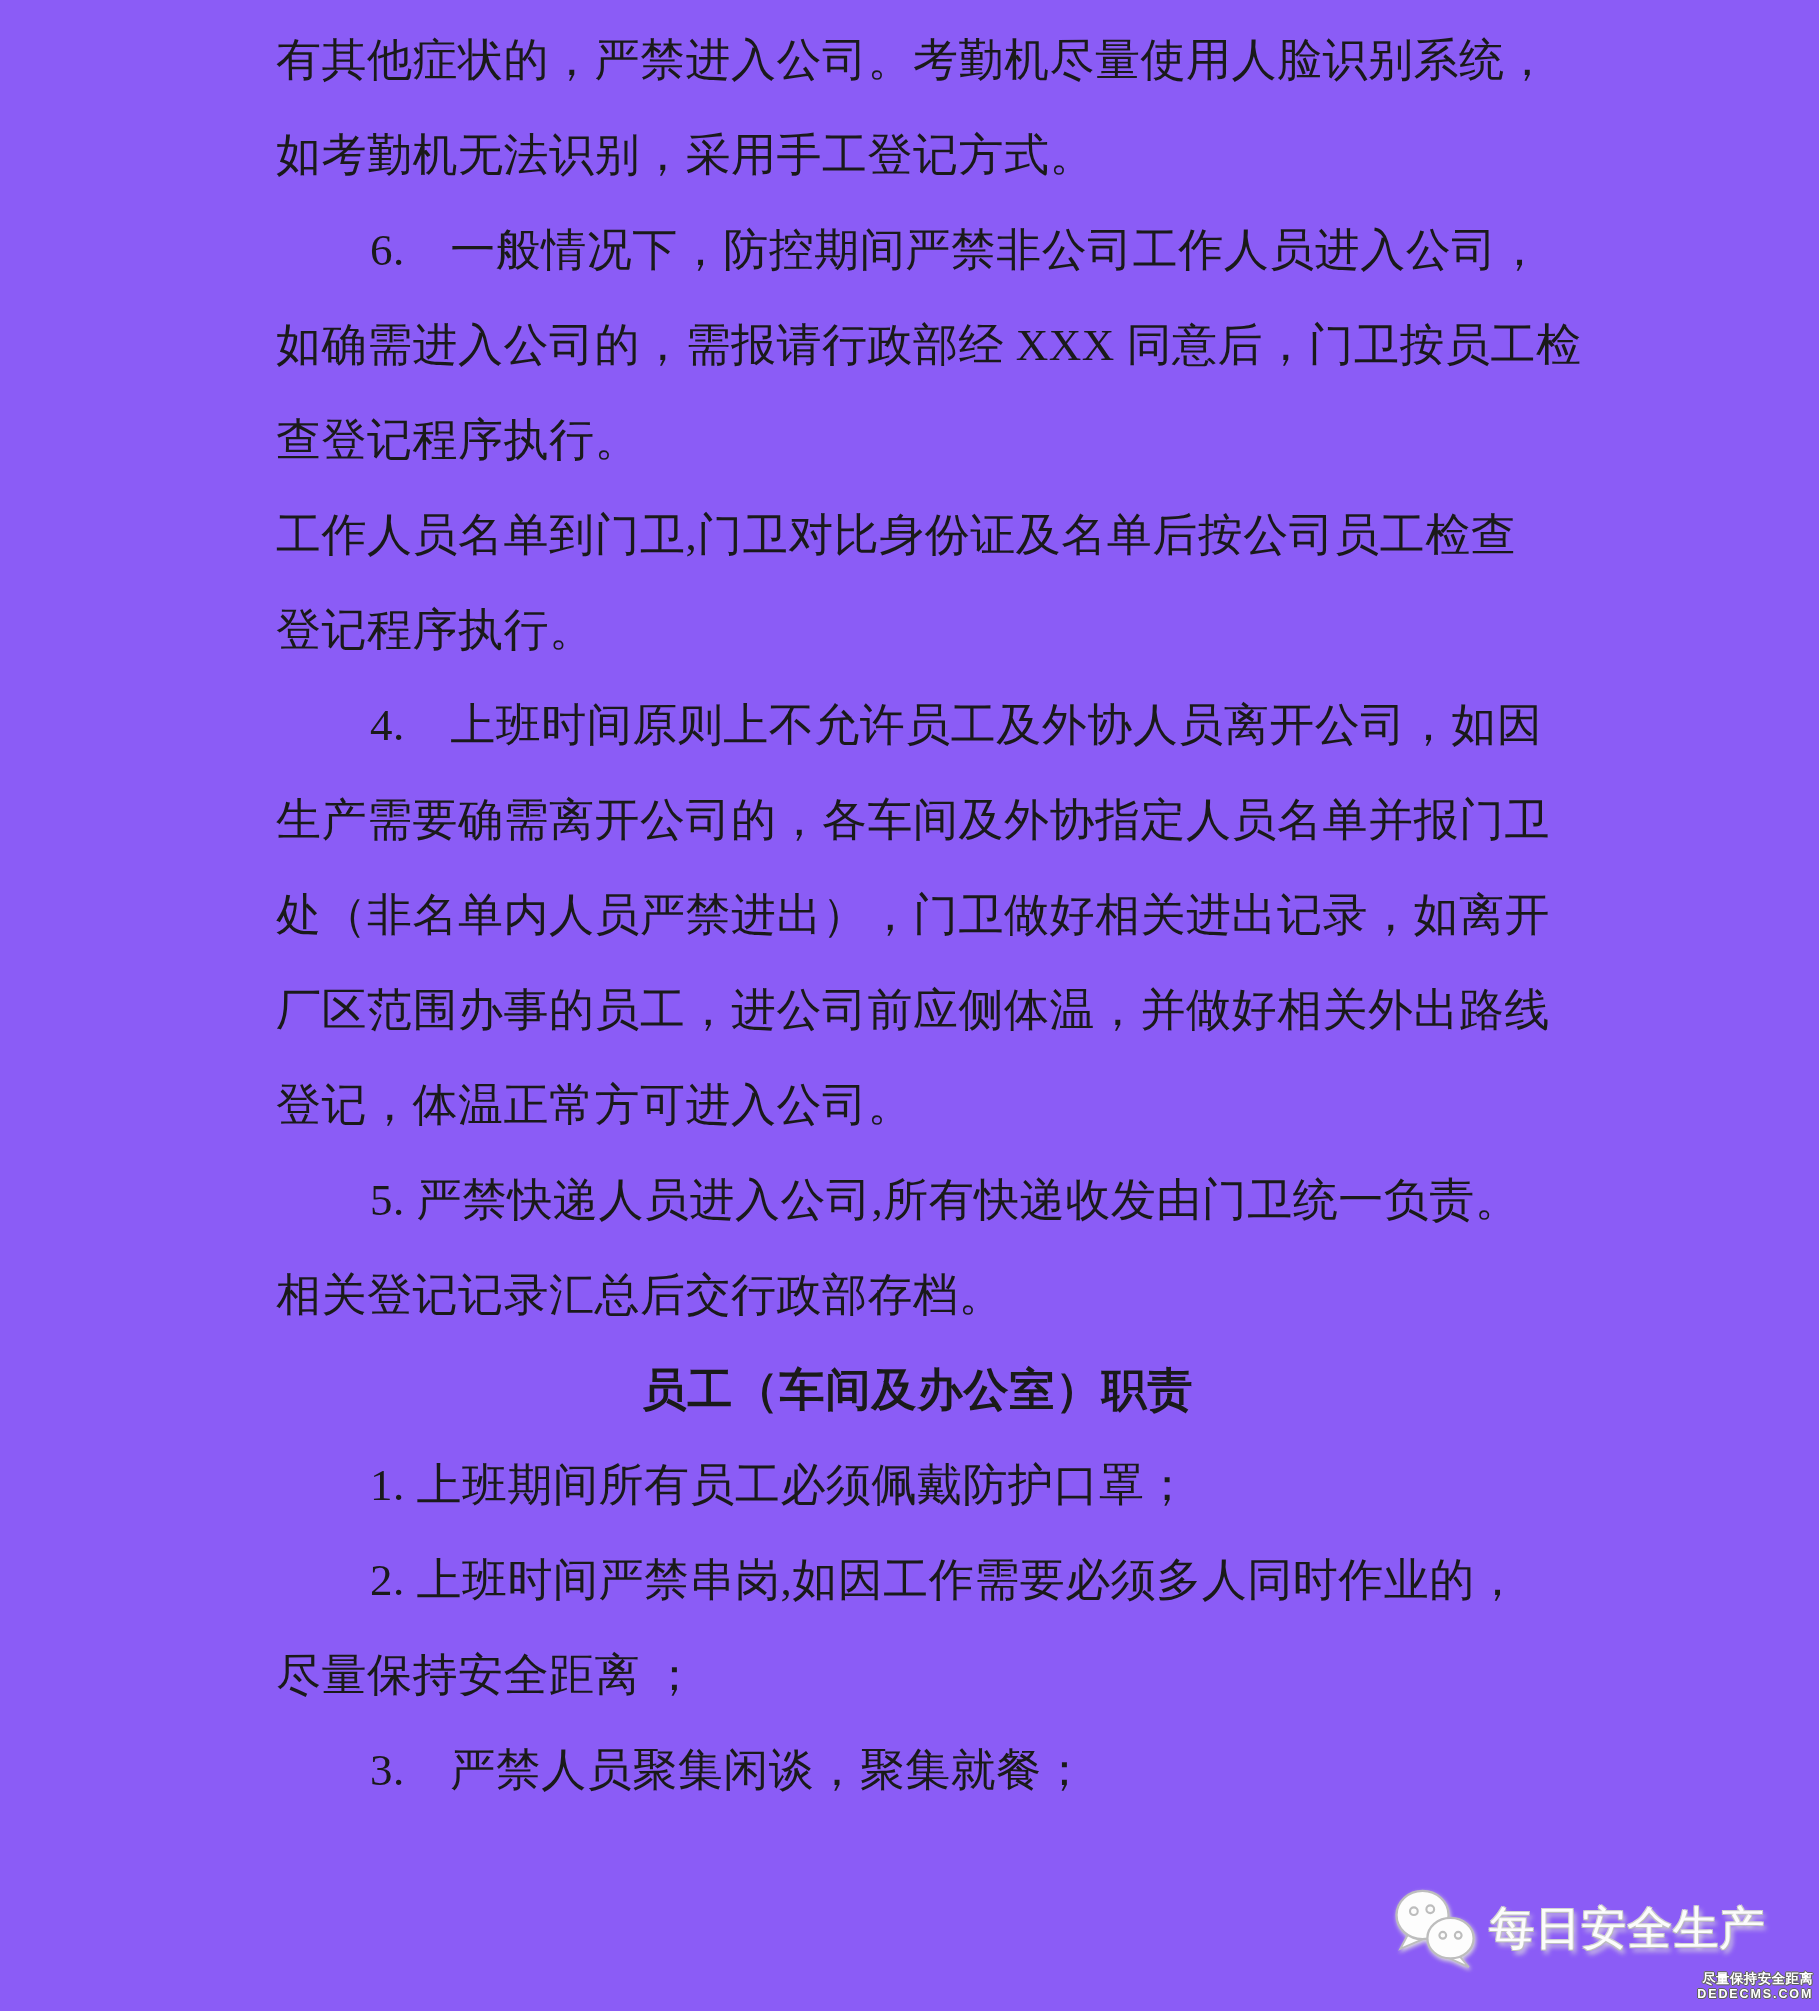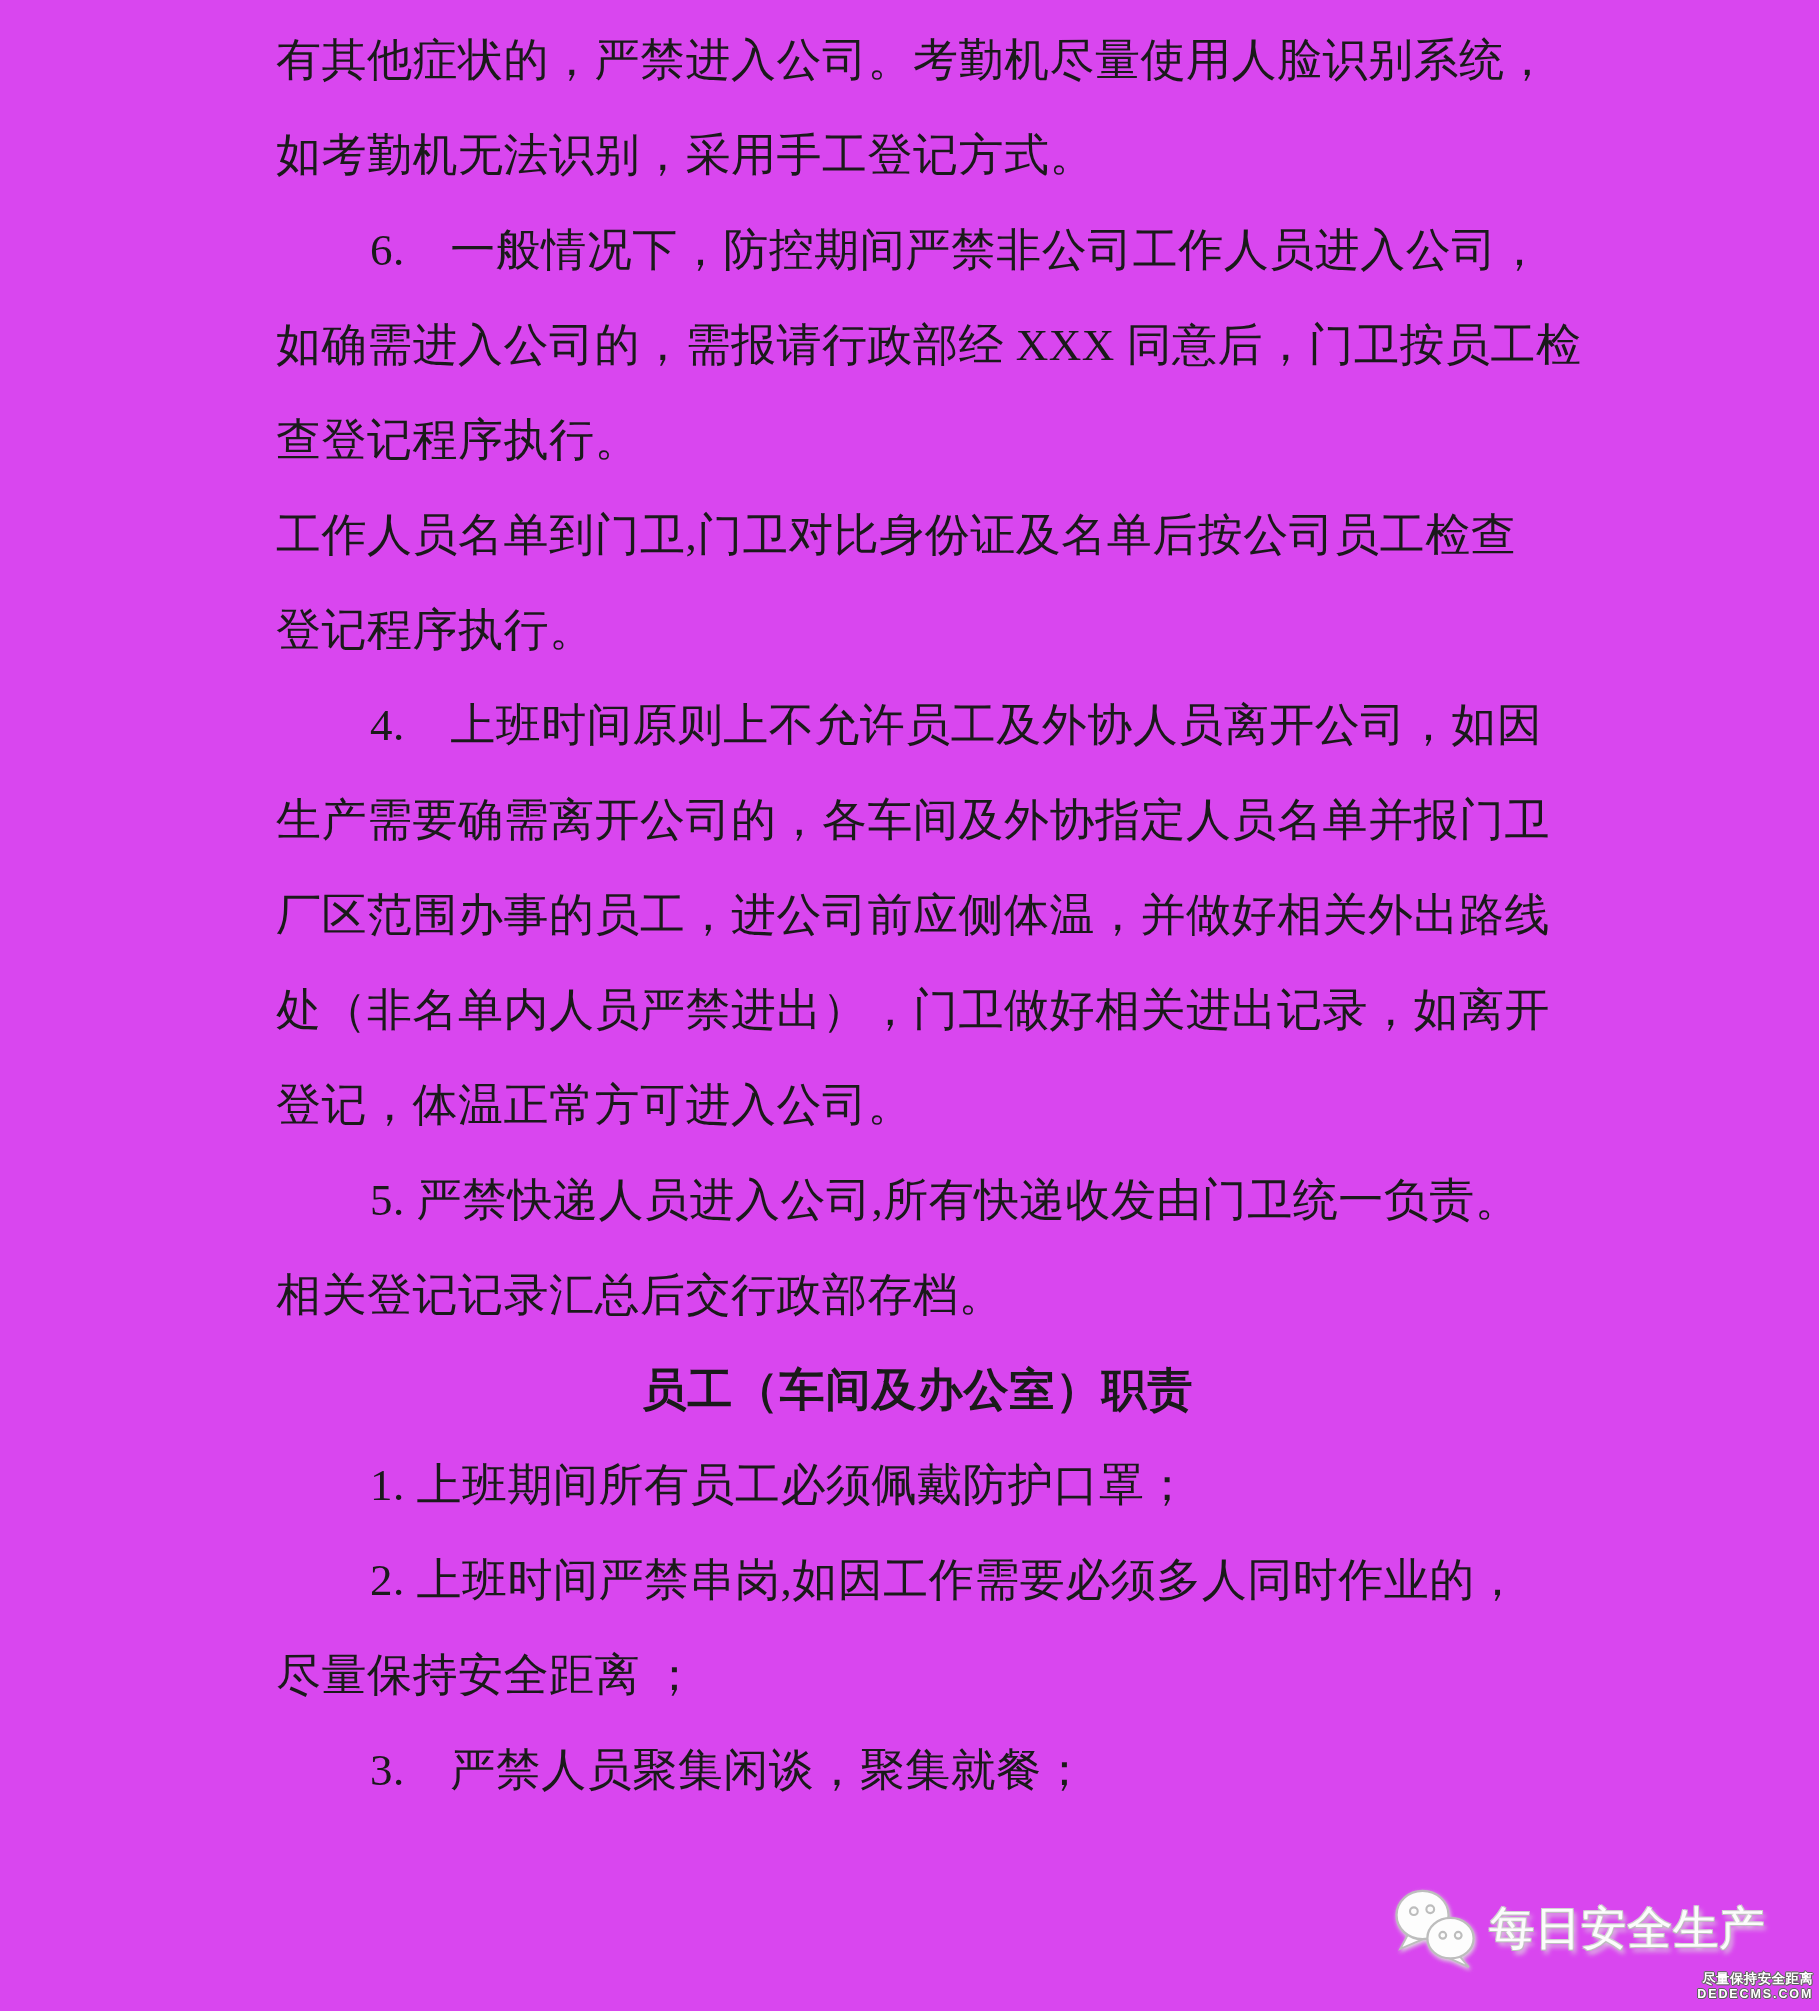--- a/index.html
+++ b/index.html
@@ -4,21 +4,21 @@
 <style>
   html, body { margin: 0; padding: 0; }
   body {
     width: 1820px; height: 2012px;
     background: #ffffff;
     font-family: "Liberation Serif", "DejaVu Serif", serif;
   }
   .page {
     position: relative;
     width: 1820px; height: 2012px;
-    background: #d946ef;
+    background: #8b5cf6;
     overflow: hidden;
     color: #1a1a1a;
   }
   .doc-text {
     position: absolute;
     top: 12.5px; left: 0;
     width: 100%;
     padding: 0 261px 0 276px;
     box-sizing: border-box;
   }
@@ -100,22 +100,22 @@
   <div class="doc-text">
       <div class="line">有其他症状的，严禁进入公司。考勤机尽量使用人脸识别系统，</div>
       <div class="line">如考勤机无法识别，采用手工登记方式。</div>
       <div class="line indent">6.　一般情况下，防控期间严禁非公司工作人员进入公司，</div>
       <div class="line">如确需进入公司的，需报请行政部经 XXX 同意后，门卫按员工检</div>
       <div class="line">查登记程序执行。</div>
       <div class="line">工作人员名单到门卫,门卫对比身份证及名单后按公司员工检查</div>
       <div class="line">登记程序执行。</div>
       <div class="line indent">4.　上班时间原则上不允许员工及外协人员离开公司，如因</div>
       <div class="line">生产需要确需离开公司的，各车间及外协指定人员名单并报门卫</div>
+      <div class="line">处（非名单内人员严禁进出），门卫做好相关进出记录，如离开</div>
       <div class="line">厂区范围办事的员工，进公司前应侧体温，并做好相关外出路线</div>
-      <div class="line">处（非名单内人员严禁进出），门卫做好相关进出记录，如离开</div>
       <div class="line">登记，体温正常方可进入公司。</div>
       <div class="line indent">5. 严禁快递人员进入公司,所有快递收发由门卫统一负责。</div>
       <div class="line">相关登记记录汇总后交行政部存档。</div>
       <div class="line heading">员工（车间及办公室）职责</div>
       <div class="line indent">1. 上班期间所有员工必须佩戴防护口罩；</div>
       <div class="line indent">2. 上班时间严禁串岗,如因工作需要必须多人同时作业的，</div>
       <div class="line">尽量保持安全距离 ；</div>
       <div class="line indent">3.　严禁人员聚集闲谈，聚集就餐；</div>
     </div>
 

